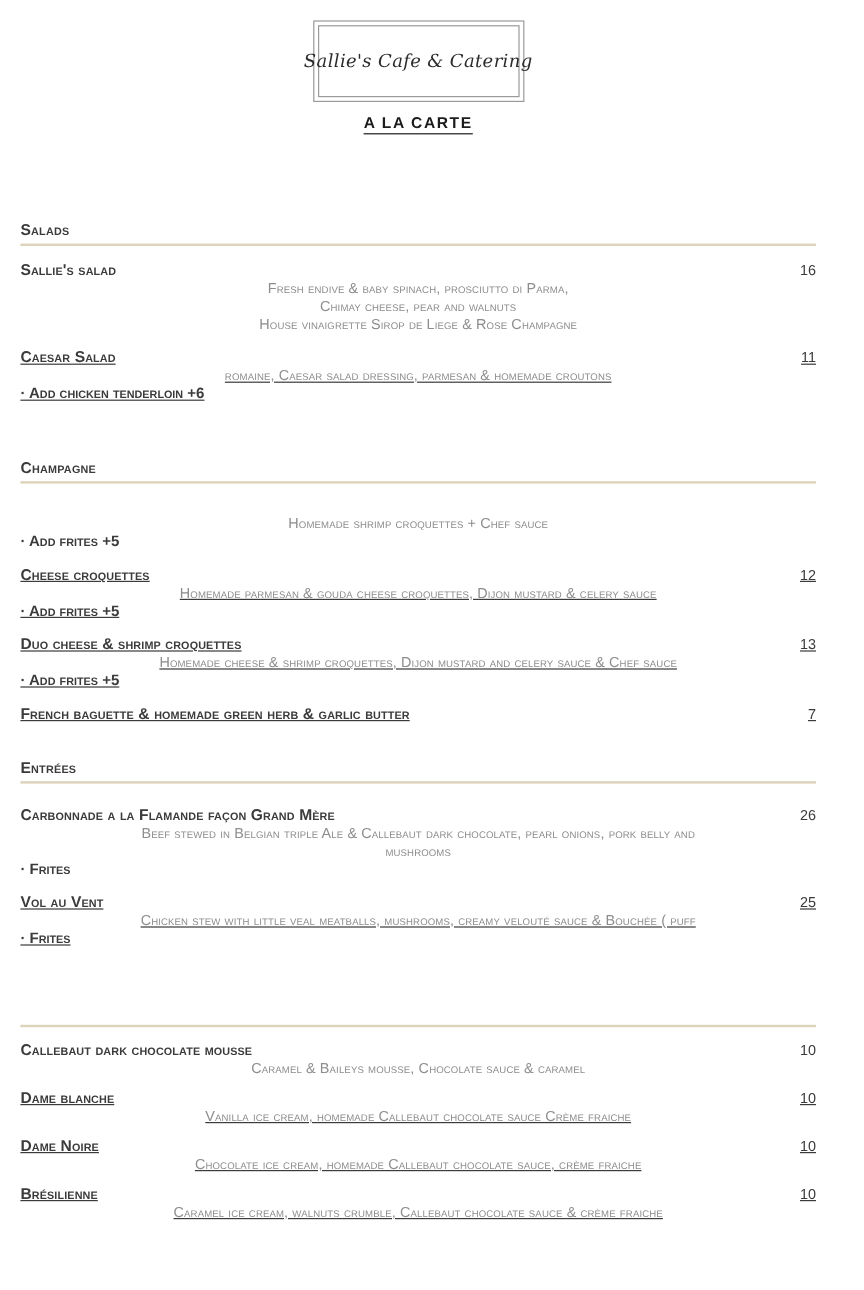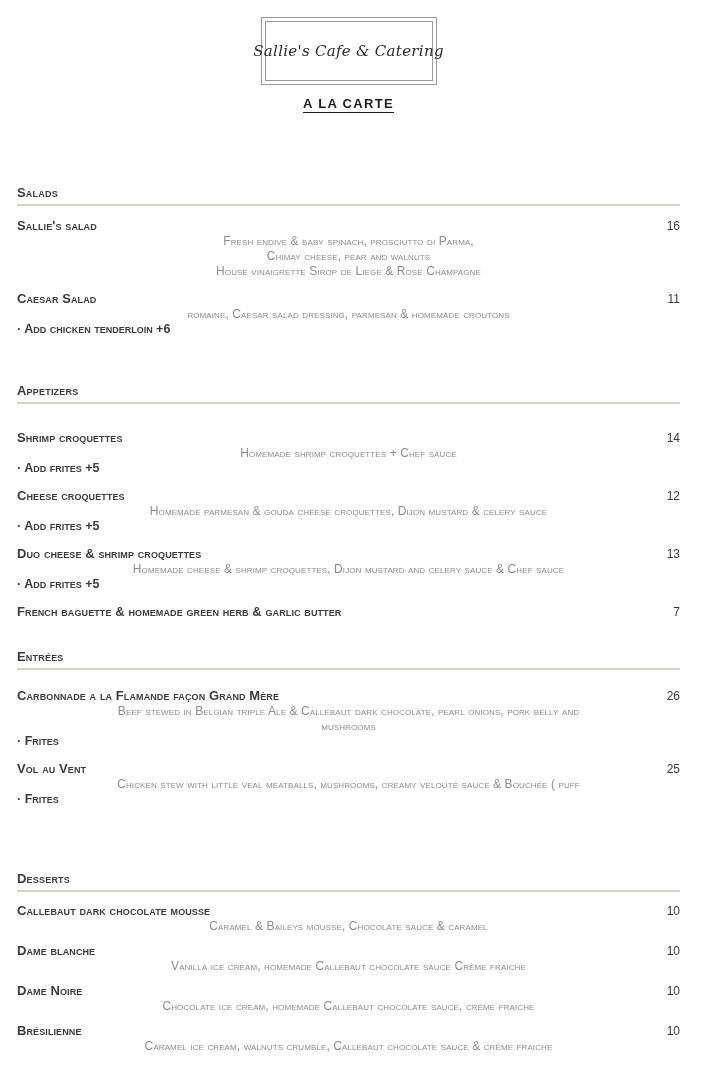--- a/index.html
+++ b/index.html
@@ -55,21 +55,21 @@
   }
   .sec-salads     { margin-top:72px; }
   .sec-appetizers { margin-top:46px; }
   .sec-entrees    { margin-top:29px; }
   .sec-desserts   { margin-top:64px; }
   .sec-salads .items     { margin-top:12px; }
   .sec-appetizers .items { margin-top:26px; }
   .sec-entrees .items    { margin-top:18px; }
   .sec-desserts .items   { margin-top:11px; }
 
-  .item + .item { margin-top:12px; }
+  .item + .item { margin-top:12px;text-decoration:underline; }
   .sec-desserts .item + .item { margin-top:9px; }
 
   .item-head { display:flex; justify-content:space-between; align-items:flex-start; }
   .name {
     font-size:13px; font-weight:bold;
     font-variant:small-caps;
     letter-spacing:0.1px;
     color:#3b3b3b;
     line-height:16px;
   }
@@ -131,29 +131,25 @@
           <div class="price">11</div>
         </div>
         <div class="desc">romaine, Caesar salad dressing, parmesan &amp; homemade croutons</div>
         <div class="extra">· Add chicken tenderloin +6</div>
       </div>
 
     </div>
   </div>
 
   <div class="section sec-appetizers">
-    <div class="section-title">Appetizers</div>
-    <div class="rule"></div>
-    <div class="items">
-
-      <div class="item">
-        <div class="item-head">
-          <div class="name">Shrimp croquettes</div>
-          <div class="price">14</div>
-        </div>
+    <div class="section-title">Champagne</div>
+    <div class="rule"></div>
+    <div class="items">
+
+      <div class="item">
         <div class="desc">Homemade shrimp croquettes + Chef sauce</div>
         <div class="extra">· Add frites +5</div>
       </div>
 
       <div class="item">
         <div class="item-head">
           <div class="name">Cheese croquettes</div>
           <div class="price">12</div>
         </div>
         <div class="desc">Homemade parmesan &amp; gouda cheese croquettes, Dijon mustard &amp; celery sauce</div>
@@ -200,21 +196,20 @@
           <div class="price">25</div>
         </div>
         <div class="desc">Chicken stew with little veal meatballs, mushrooms, creamy velouté sauce &amp; Bouchée ( puff</div>
         <div class="extra">· Frites</div>
       </div>
 
     </div>
   </div>
 
   <div class="section sec-desserts">
-    <div class="section-title">Desserts</div>
     <div class="rule"></div>
     <div class="items">
 
       <div class="item">
         <div class="item-head">
           <div class="name">Callebaut dark chocolate mousse</div>
           <div class="price">10</div>
         </div>
         <div class="desc">Caramel &amp; Baileys mousse, Chocolate sauce &amp; caramel</div>
       </div>

